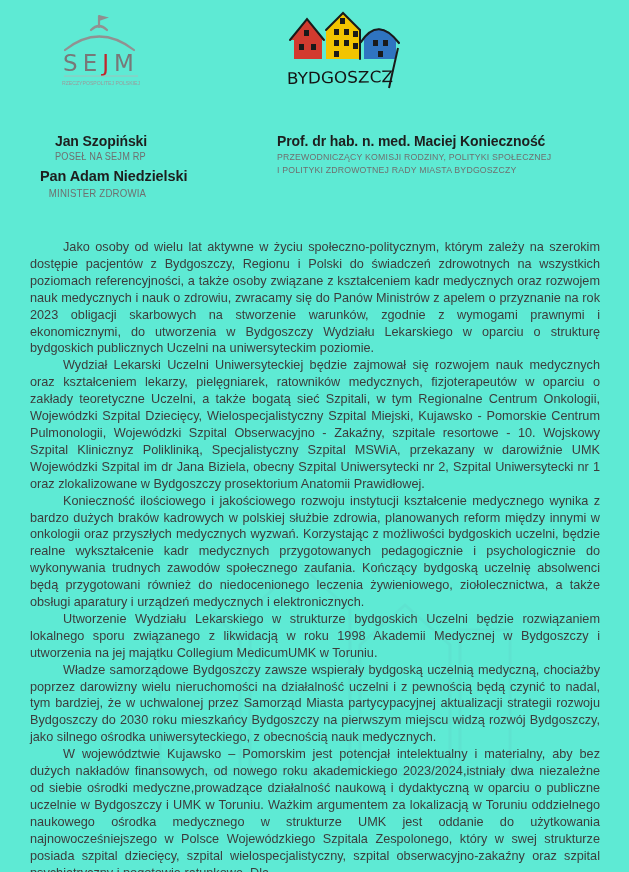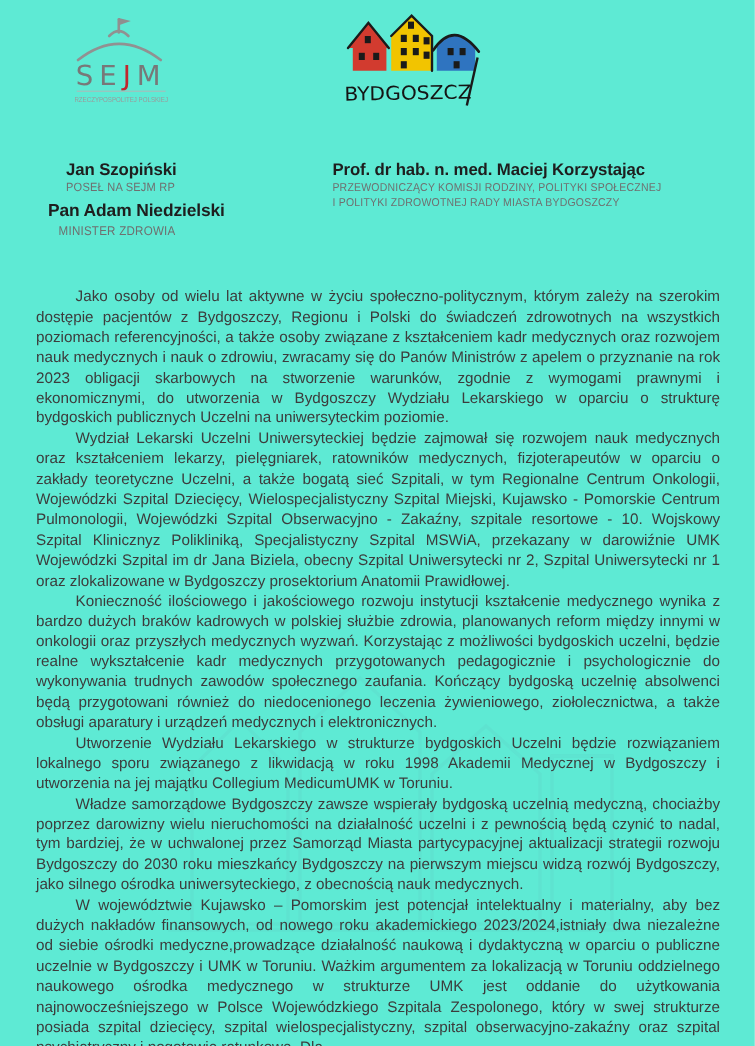--- a/index.html
+++ b/index.html
@@ -99,21 +99,21 @@
     <line x1="112" y1="42" x2="103" y2="82" stroke="#1a1a1a" stroke-width="2"></line>
     <text x="54" y="77" text-anchor="middle" font-family="DejaVu Sans, sans-serif" font-size="16" fill="#141414" textLength="106" lengthAdjust="spacingAndGlyphs" transform="rotate(-1 54 77)">BYDGOSZCZ</text>
   </svg>
 
   <div class="sender left">
     <div class="person-name">Jan Szopiński</div>
     <div class="person-role">POSEŁ NA SEJM RP</div>
   </div>
 
   <div class="sender right">
-    <div class="person-name">Prof. dr hab. n. med. Maciej Korzystając</div>
+    <div class="person-name">Prof. dr hab. n. med. Maciej Konieczność</div>
     <div class="person-role">PRZEWODNICZĄCY KOMISJI RODZINY, POLITYKI SPOŁECZNEJ</div>
     <div class="person-role">I POLITYKI ZDROWOTNEJ RADY MIASTA BYDGOSZCZY</div>
   </div>
 
   <div class="recipients">
     <div class="recipient first">
       <div class="person-name">Pan Adam Niedzielski</div>
       <div class="person-role">MINISTER ZDROWIA</div>
     </div>
   </div>

